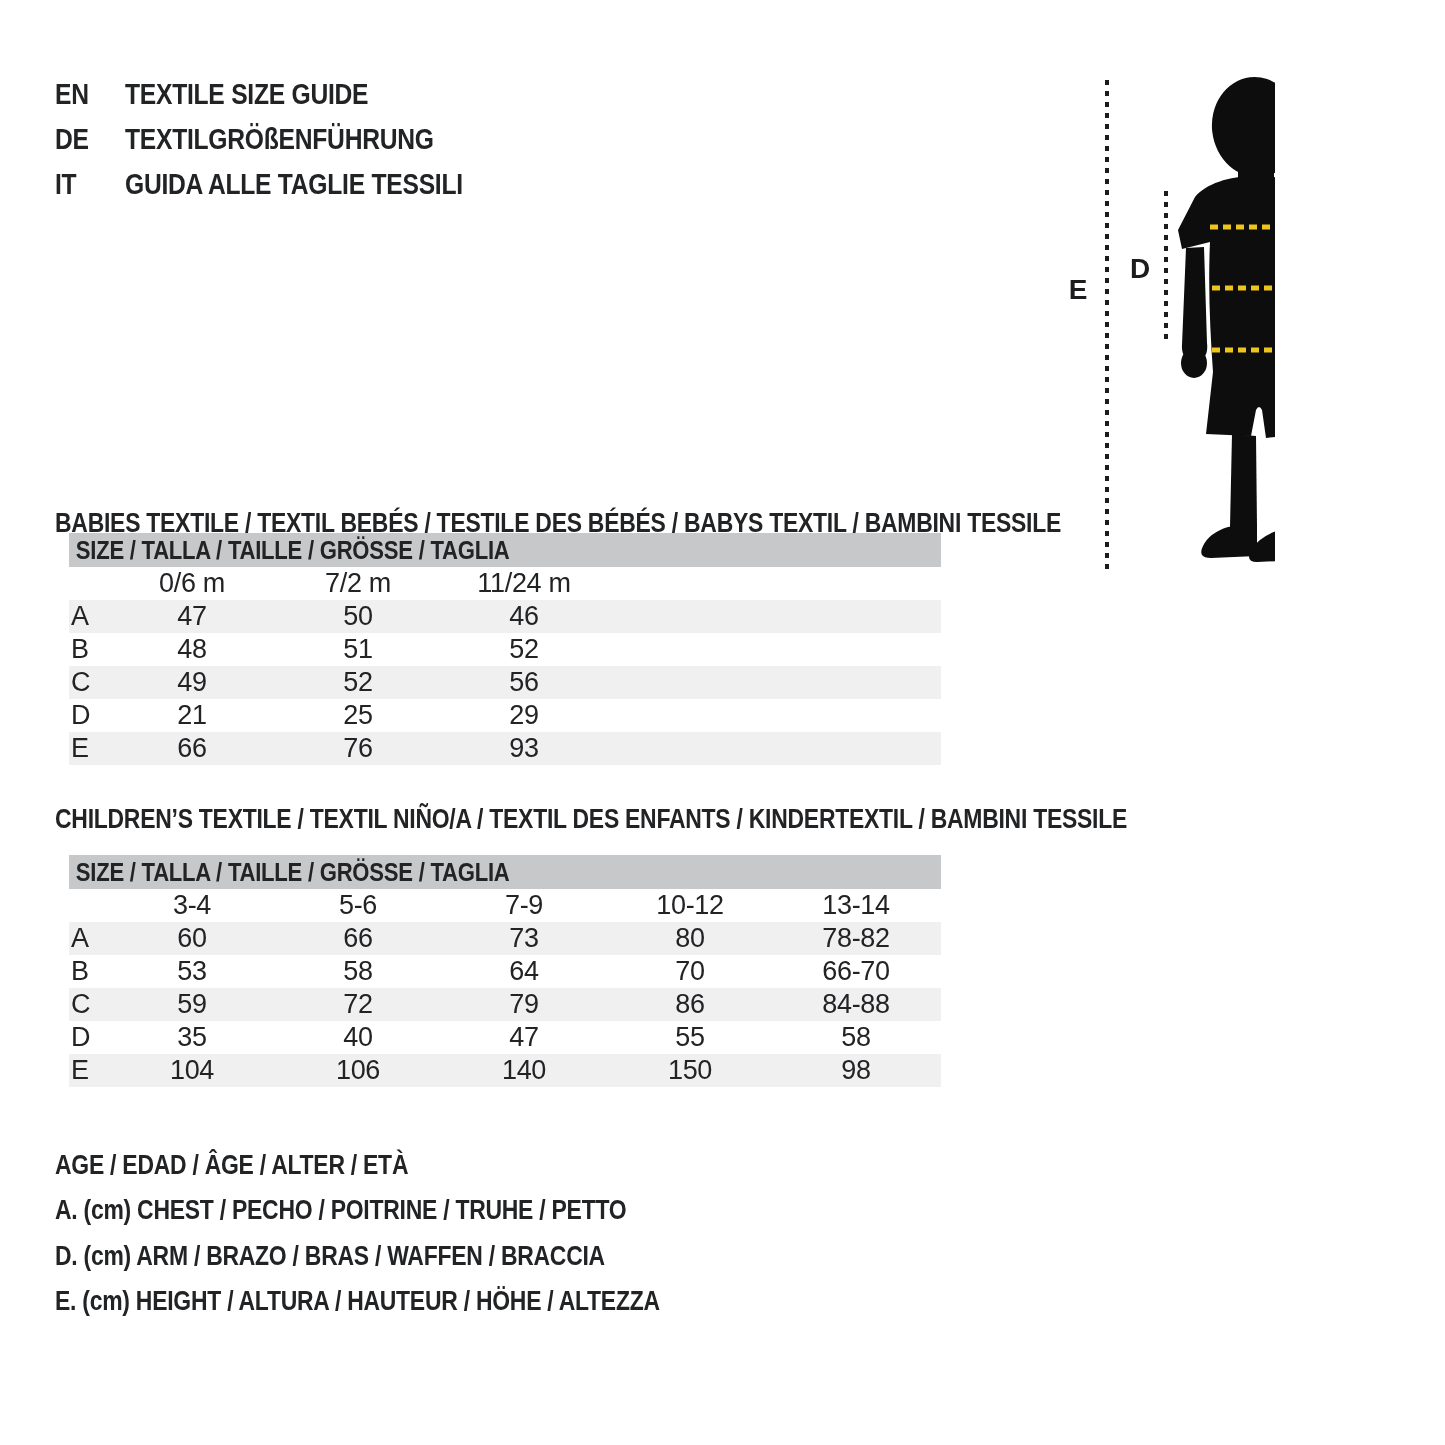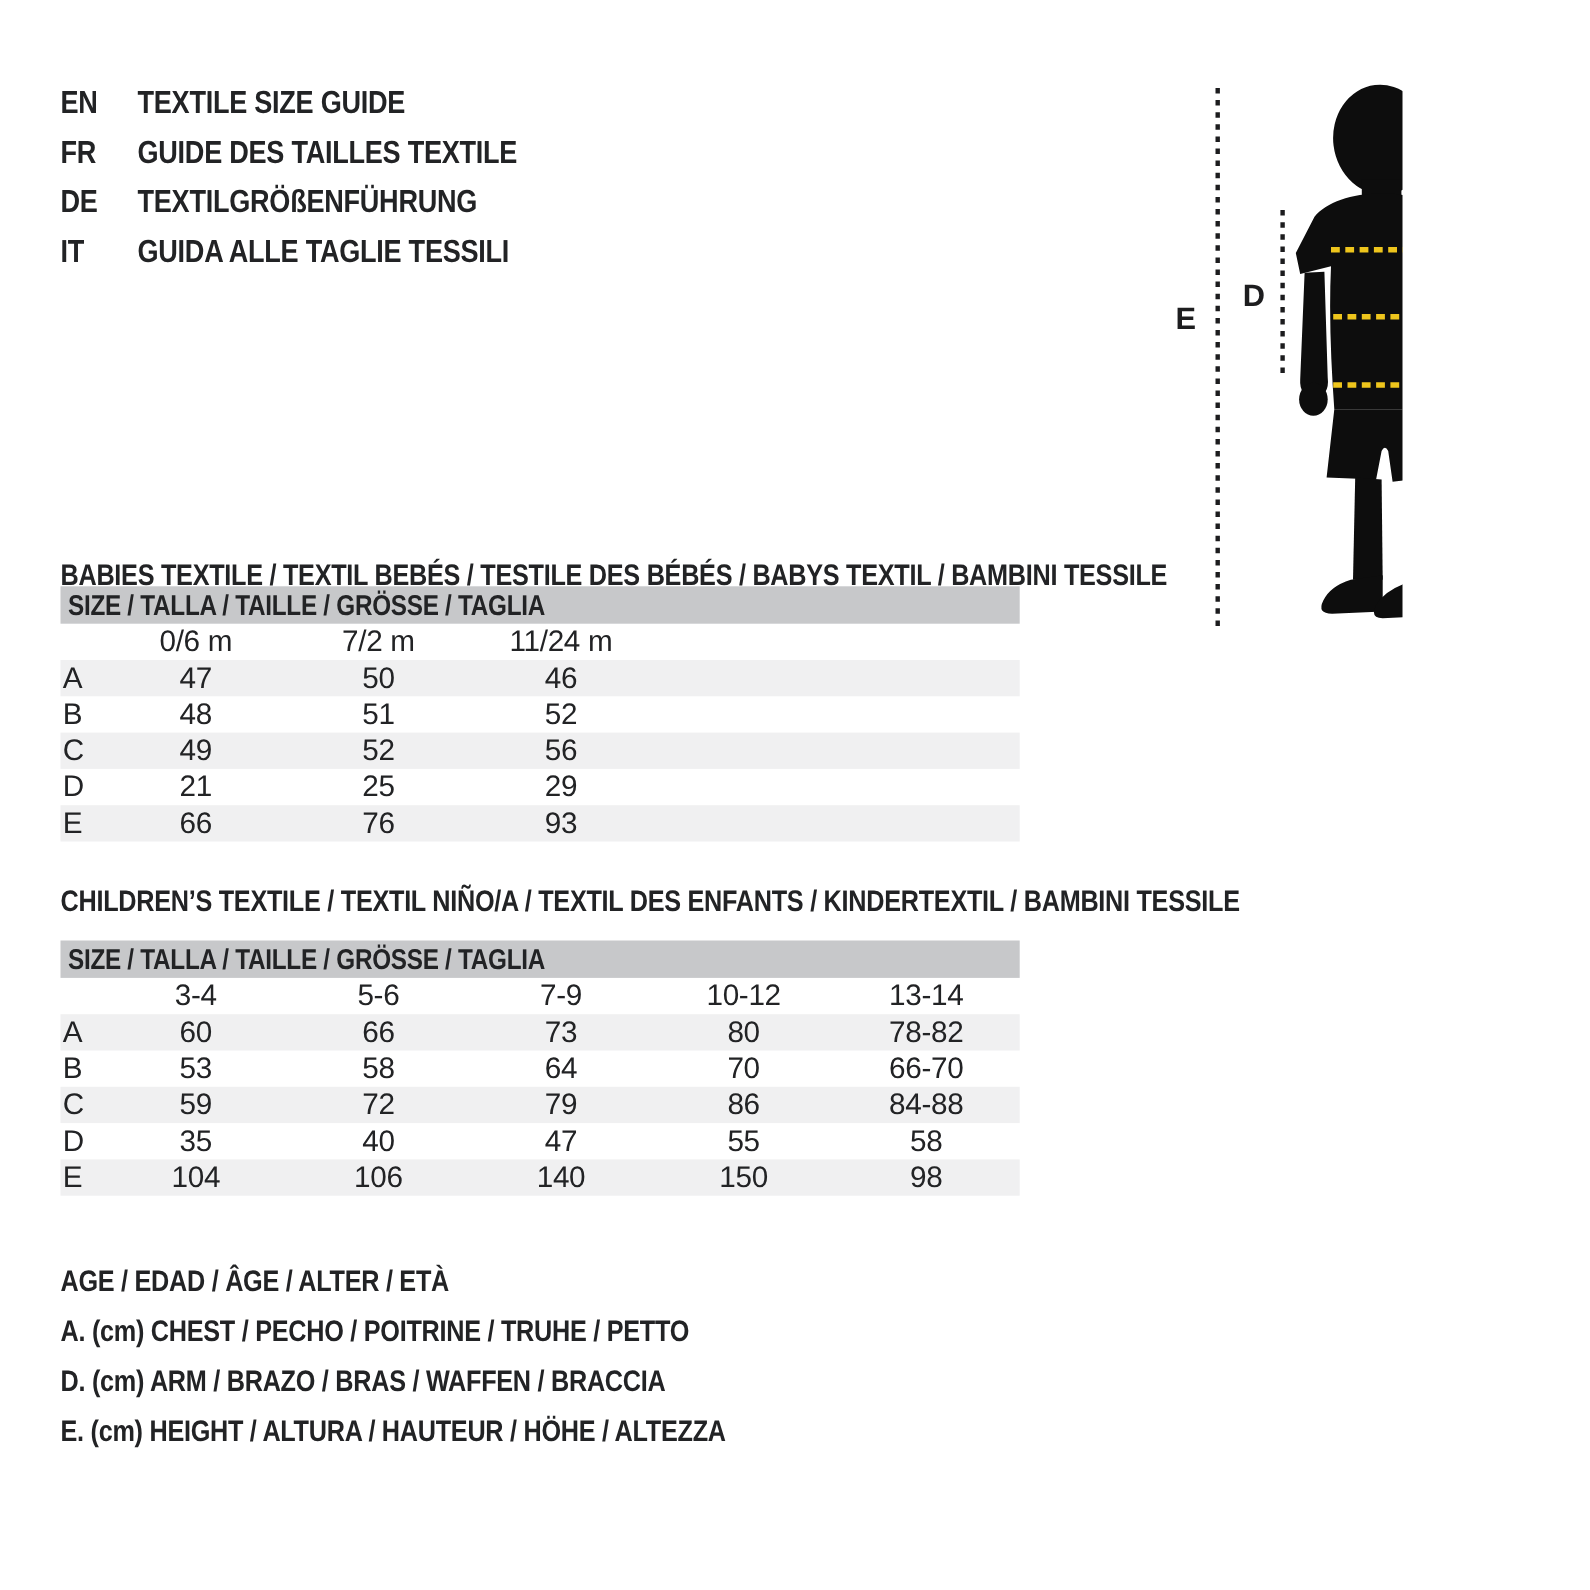--- a/index.html
+++ b/index.html
@@ -14,21 +14,21 @@
 
   
   .figure{position:absolute;left:1060px;top:70px;width:340px;height:510px;}
   .figure svg{display:block;width:340px;height:510px;}
   .figure text{font-family:"Liberation Sans",sans-serif;font-weight:700;font-size:28px;fill:#1d1d1f;}
 
   
   .sec-heading{position:absolute;left:55px;font-size:27px;font-weight:700;white-space:nowrap;}
 
   
-  .size-table{position:absolute;left:55px;width:872px;font-size:27px;}
+  .size-table{position:absolute;left:69px;width:872px;font-size:27px;}
   .size-bar{height:34px;background:#c7c8ca;display:flex;align-items:center;}
   .size-bar .cond{font-size:26px;font-weight:700;padding-left:8px;}
   .trow{display:grid;height:33px;align-items:center;}
   .grid3{grid-template-columns:40px 166px 166px 166px;}
   .grid5{grid-template-columns:40px 166px 166px 166px 166px 166px;}
   .stripe{background:#f0f0f1;}
   .cell{text-align:center;letter-spacing:-.3px;}
   .letter{text-align:left;padding-left:2px;letter-spacing:-.3px;}
 
   
@@ -37,24 +37,20 @@
 </style>
 </head>
 <body>
 
 <div class="page">
 
   <div class="lang-list">
     <div class="lang-row">
       <span class="lang-code"><span class="cond">EN</span></span>
       <span class="cond">TEXTILE SIZE GUIDE</span>
-    </div>
-    <div class="lang-row">
-      <span class="lang-code"><span class="cond">FR</span></span>
-      <span class="cond">GUIDE DES TAILLES TEXTILE</span>
     </div>
     <div class="lang-row">
       <span class="lang-code"><span class="cond">DE</span></span>
       <span class="cond">TEXTILGRÖßENFÜHRUNG</span>
     </div>
     <div class="lang-row">
       <span class="lang-code"><span class="cond">IT</span></span>
       <span class="cond">GUIDA ALLE TAGLIE TESSILI</span>
     </div>
   </div>

